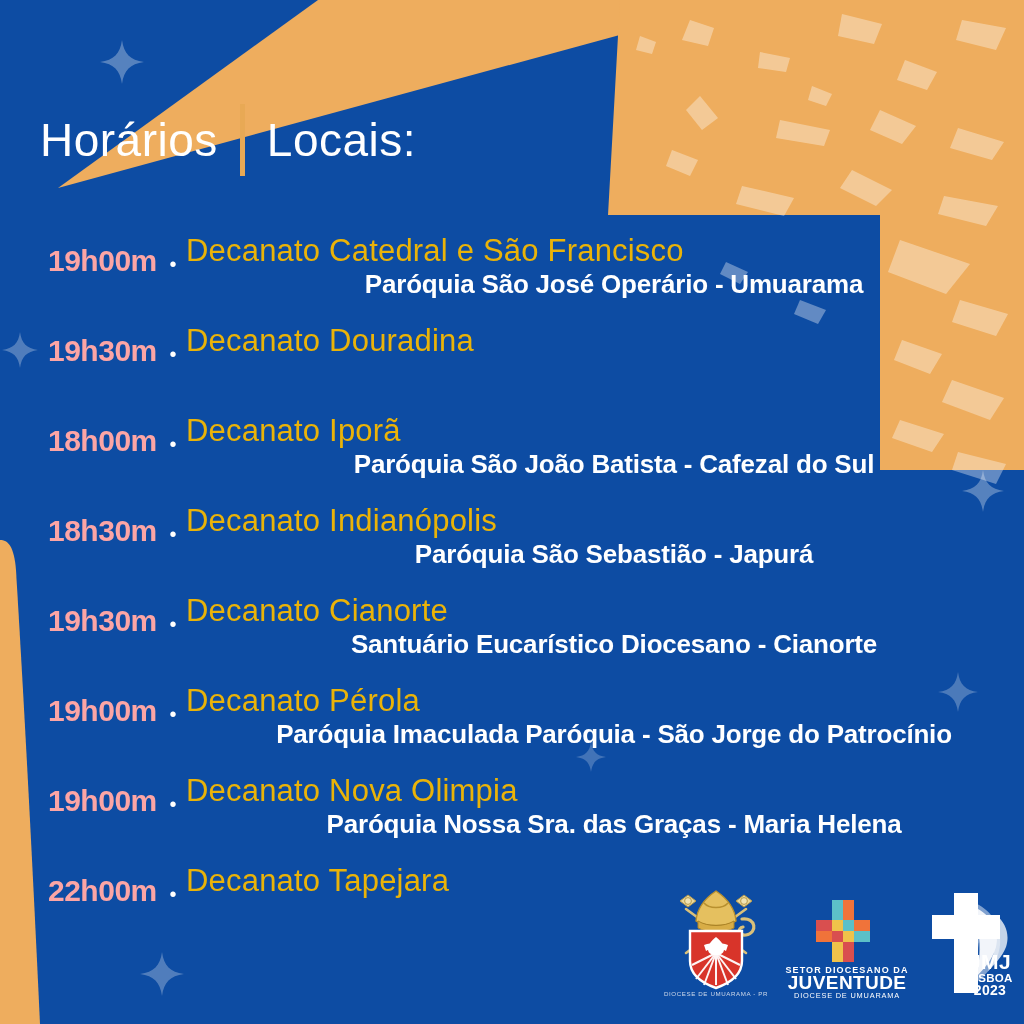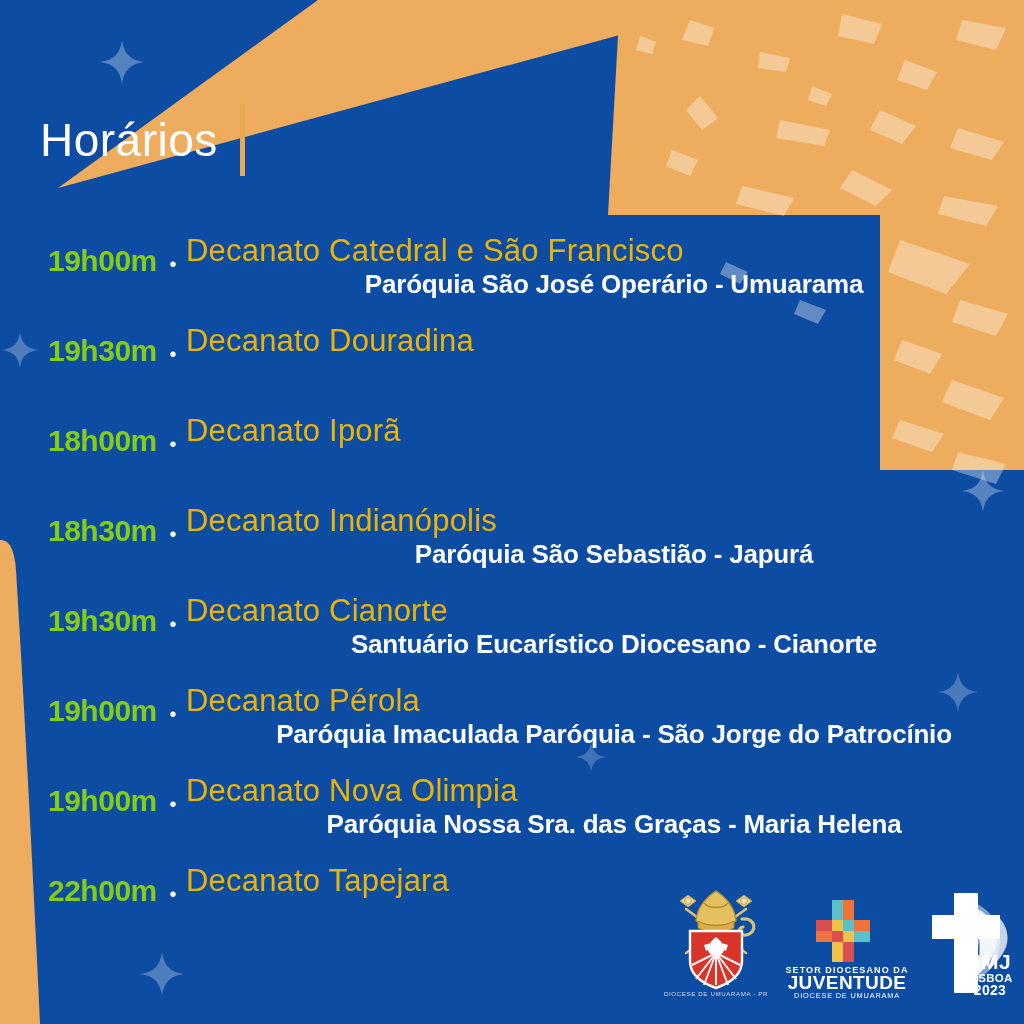--- a/index.html
+++ b/index.html
@@ -75,21 +75,21 @@
     height: 90px;
     display: flex;
     align-items: flex-start;
   }
   .entry-time {
     width: 160px;
     flex: none;
     text-align: left;
     padding-left: 48px;
     box-sizing: border-box;
-    color: #84cc16;
+    color: #fca5a5;
     font-size: 30px;
     font-weight: bold;
     line-height: 1;
     padding-top: 18px;
     letter-spacing: -0.5px;
   }
   .entry-bullet {
     flex: none;
     width: 26px;
     padding-top: 26px;
@@ -196,20 +196,21 @@
   <svg class="sparkle" style="left:140px; top:952px; width:44px; height:44px;" viewBox="0 0 44 44">
     <path d="M22,0 C24,14 30,20 44,22 C30,24 24,30 22,44 C20,30 14,24 0,22 C14,20 20,14 22,0 Z" fill="#ffffff" opacity="0.28"></path>
   </svg>
   <svg class="sparkle" style="left:576px; top:742px; width:30px; height:30px;" viewBox="0 0 44 44">
     <path d="M22,0 C24,14 30,20 44,22 C30,24 24,30 22,44 C20,30 14,24 0,22 C14,20 20,14 22,0 Z" fill="#ffffff" opacity="0.22"></path>
   </svg>
 
   <div id="heading">
     <span class="heading-word">Horários</span>
     <span id="heading-divider"></span>
+    <span class="heading-word">Locais:</span>
   </div>
 
   <div id="schedule">
 
     <div class="entry">
       <div class="entry-time">19h00m</div>
       <div class="entry-bullet">•</div>
       <div class="entry-texts">
         <div class="entry-decanato">Decanato Catedral e São Francisco</div>
         <div class="entry-local">Paróquia São José Operário - Umuarama</div>
@@ -222,20 +223,21 @@
       <div class="entry-texts">
         <div class="entry-decanato">Decanato Douradina</div>
       </div>
     </div>
 
     <div class="entry">
       <div class="entry-time">18h00m</div>
       <div class="entry-bullet">•</div>
       <div class="entry-texts">
         <div class="entry-decanato">Decanato Iporã</div>
+        <div class="entry-local">Paróquia São João Batista - Cafezal do Sul</div>
       </div>
     </div>
 
     <div class="entry">
       <div class="entry-time">18h30m</div>
       <div class="entry-bullet">•</div>
       <div class="entry-texts">
         <div class="entry-decanato">Decanato Indianópolis</div>
         <div class="entry-local">Paróquia São Sebastião - Japurá</div>
       </div>

